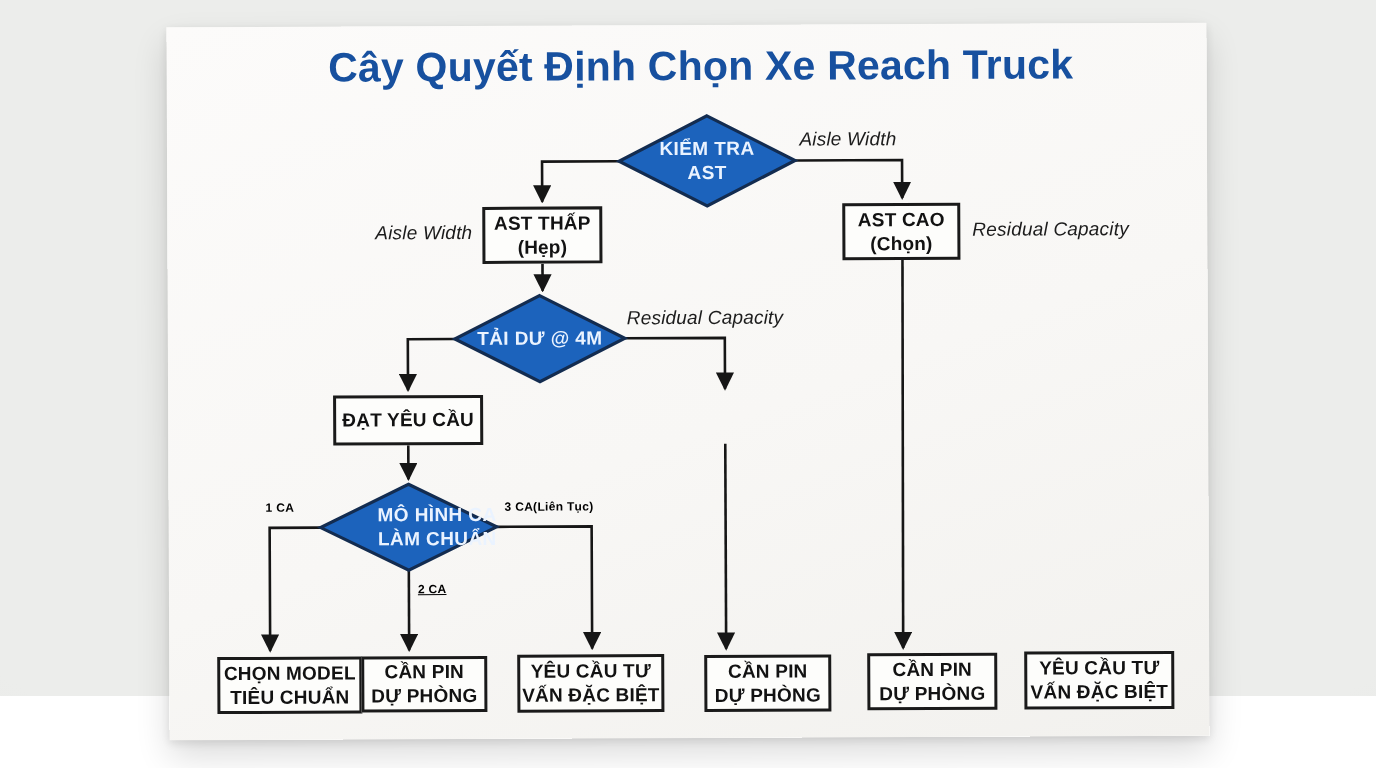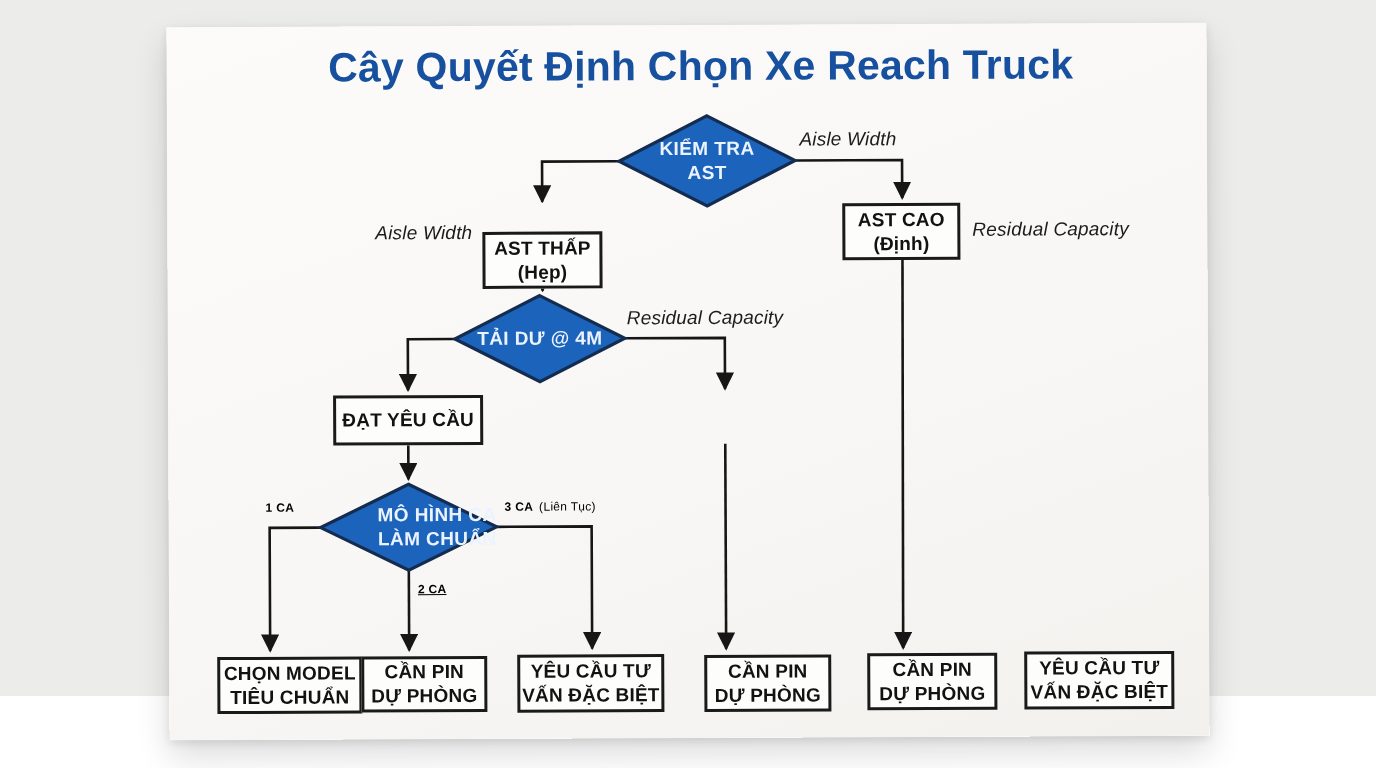--- a/index.html
+++ b/index.html
@@ -39,21 +39,21 @@
   }
   .dtext span{display:block;}
   .elabel{
     position:absolute;font-style:italic;font-size:19px;letter-spacing:.2px;
     white-space:nowrap;
   }
   .branch{
     position:absolute;font-size:12px;font-weight:bold;letter-spacing:.3px;
     white-space:nowrap;
   }
-  .branch .lbl-sub{font-weight:normal;margin-left:6px;}
+  .branch .lbl-sub{font-weight:bold;}
   .ctr{text-align:center;}
 </style>
 </head>
 <body>
 
 <div class="stage">
   <div class="paper">
 
     <div class="title" style="color: rgb(23, 80, 159);">Cây Quyết Định Chọn Xe Reach Truck</div>
 
@@ -90,27 +90,27 @@
       <span>AST</span>
     </div>
     <div class="dtext" style="left: 287px; top: 301px; width: 170px; color: rgb(234, 243, 255);">
       <span>TẢI DƯ @ 4M</span>
     </div>
     <div class="dtext" style="left: 152px; top: 477px; width: 176px; color: rgb(234, 243, 255); align-items: flex-end;">
       <span>MÔ HÌNH CA</span>
       <span>LÀM CHUẨN</span>
     </div>
 
-    <div class="node" style="left:315px;top:181px;width:120px;height:57px;margin-top:25px;">
+    <div class="node" style="left:315px;top:181px;width:120px;height:57px;">
       <span>AST THẤP</span>
       <span>(Hẹp)</span>
     </div>
     <div class="node" style="left:675px;top:179px;width:118px;height:57px;">
       <span>AST CAO</span>
-      <span>(Định)</span>
+      <span>(Chọn)</span>
     </div>
     <div class="node" style="left:165px;top:369px;width:150px;height:50px;">
       <span>ĐẠT YÊU CẦU</span>
     </div>
     <div class="node" style="left:28px;top:630px;width:145px;height:57px;margin-left:20px;">
       <span>CHỌN MODEL</span>
       <span>TIÊU CHUẨN</span>
     </div>
     <div class="node" style="left:192px;top:630px;width:126px;height:56px;">
       <span>CẦN PIN</span>

